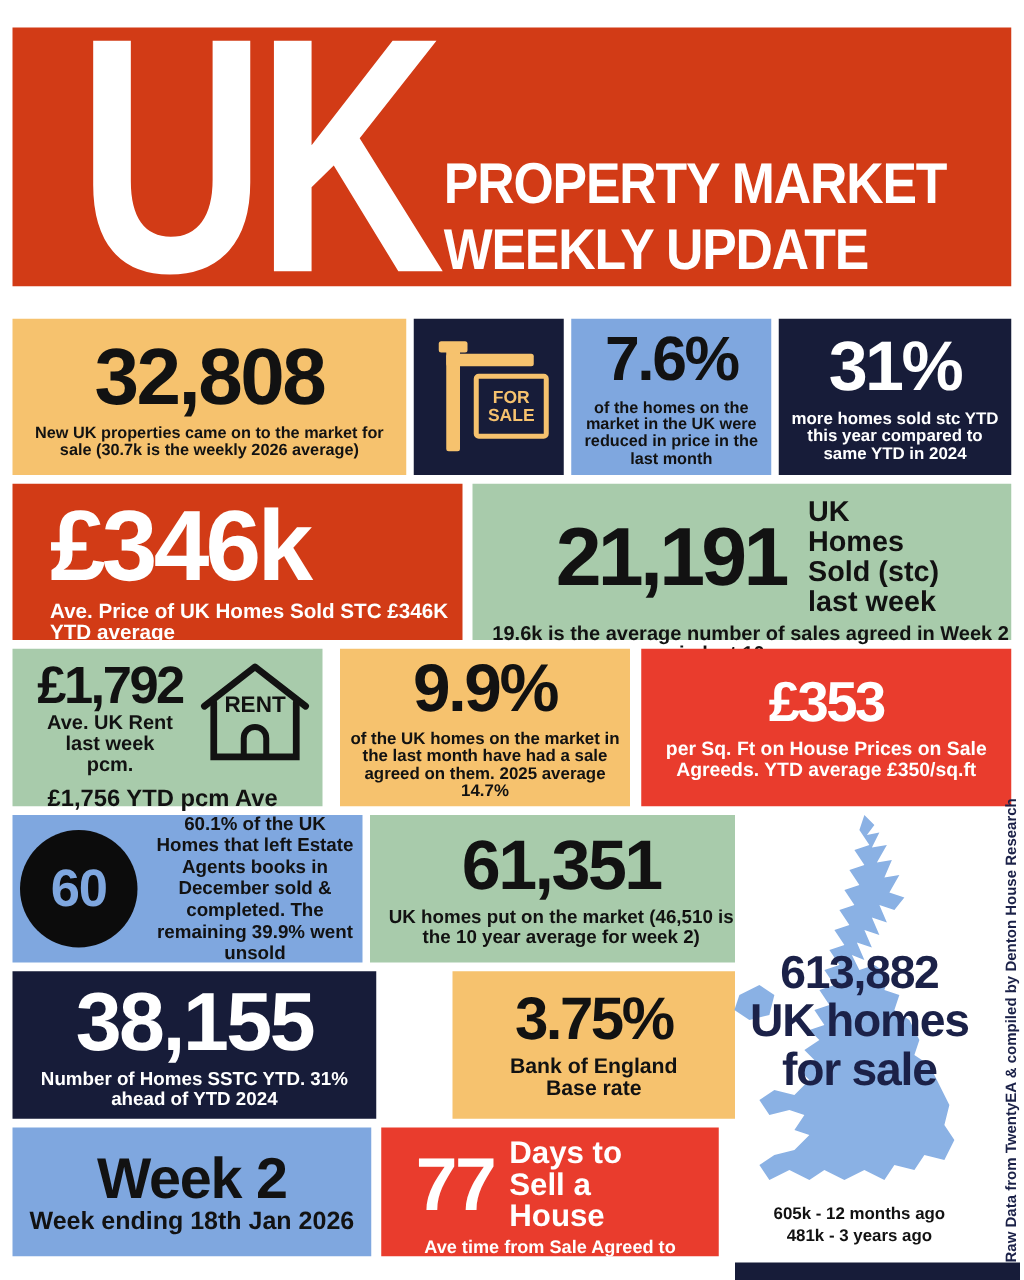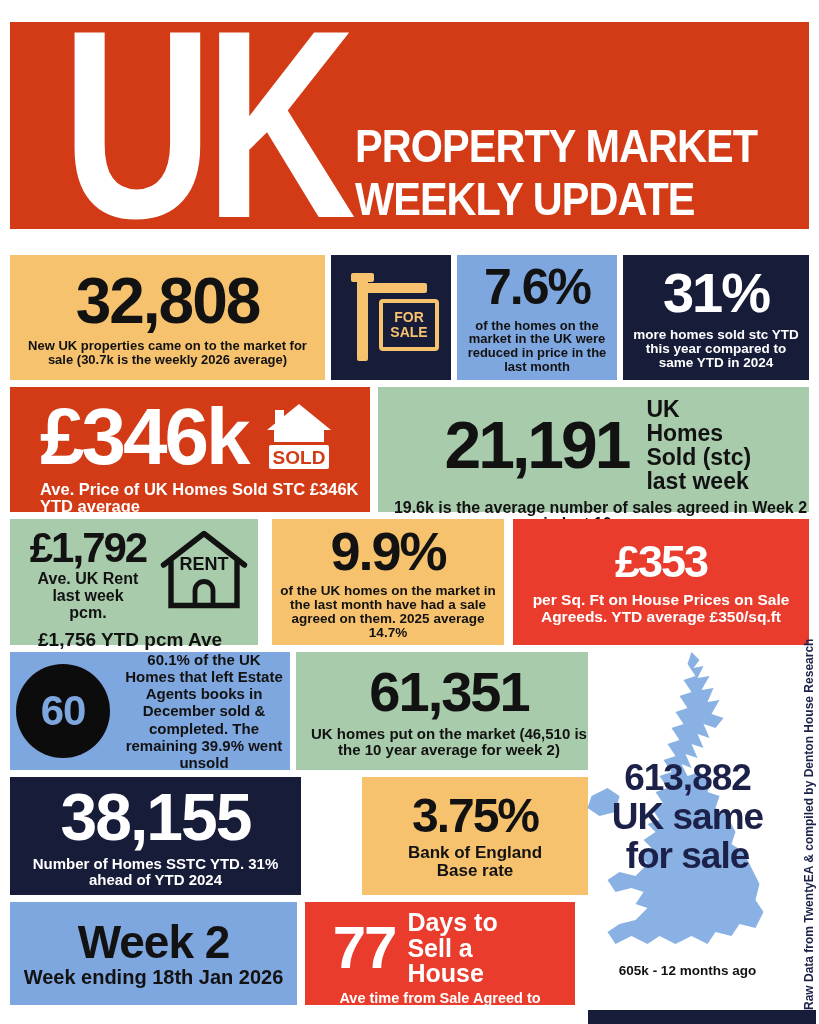--- a/index.html
+++ b/index.html
@@ -159,29 +159,20 @@
   </div>
 
   <div class="tile bg-navy center" id="tile-moresold">
     <div class="big white">31%</div>
     <div class="cap white">more homes sold stc YTD this year compared to same YTD in 2024</div>
   </div>
 
   <div class="tile bg-orange" id="tile-aveprice">
     <div class="row">
       <div class="big white">£346k</div>
-      <div class="sold-icon">
-        <svg width="76" height="68" viewBox="0 0 76 68">
-          <rect x="14" y="7" width="9" height="14" fill="#ffffff"></rect>
-          <polygon points="38,1 70,27 6,27" fill="#ffffff"></polygon>
-          <rect x="13" y="27" width="50" height="12" fill="#ffffff"></rect>
-          <rect x="8" y="42" width="60" height="24" rx="2" fill="#ffffff"></rect>
-          <text x="38" y="61" text-anchor="middle" font-family="Liberation Sans, sans-serif" font-size="19" font-weight="bold" fill="#d23b16">SOLD</text>
-        </svg>
-      </div>
     </div>
     <div class="cap white">Ave. Price of UK Homes Sold STC £346K YTD average</div>
   </div>
 
   <div class="tile bg-green" id="tile-homesold">
     <div class="row">
       <div class="big">21,191</div>
       <div class="side">UK Homes Sold (stc) last week</div>
     </div>
     <div class="cap">19.6k is the average number of sales agreed in Week 2 in last 10 years</div>
@@ -251,24 +242,25 @@
   </div>
 
   <div id="map-area">
     <svg width="205" height="320" viewBox="0 0 100 160" preserveAspectRatio="xMidYMid meet">
       <path fill="#8ab1e4" d="M52 2 L56 6 L53 10 L58 9 L55 15 L61 14 L57 21 L63 20 L60 27 L66 26 L62 33 L68 35 L64 40 L58 38 L61 45 L55 43 L58 50 L52 48 L55 55 L49 53 L52 60 L47 58 L50 64 L56 62 L62 66 L60 72 L66 74 L64 80 L70 84 L74 92 L72 98 L78 102 L82 110 L86 118 L84 126 L88 132 L84 140 L76 138 L72 144 L64 142 L60 148 L52 144 L44 148 L36 144 L30 148 L22 144 L14 148 L10 142 L16 138 L24 136 L30 130 L24 128 L28 122 L22 120 L14 122 L10 116 L16 112 L24 114 L30 108 L26 104 L32 100 L28 96 L34 92 L30 88 L36 86 L32 80 L38 78 L34 72 L40 70 L36 64 L42 62 L38 56 L44 54 L40 48 L46 46 L42 40 L48 38 L44 32 L50 30 L46 24 L52 22 L48 16 L54 14 L50 8 Z"></path>
       <path fill="#8ab1e4" d="M2 74 L10 70 L16 74 L14 82 L6 84 L0 80 Z"></path>
     </svg>
   </div>
   <div id="map-caption">
     <div>613,882</div>
-    <div>UK same</div>
+    <div>UK homes</div>
     <div>for sale</div>
   </div>
   <div id="map-foot">
     <div>605k - 12 months ago</div>
+    <div>481k - 3 years ago</div>
   </div>
 
   <div id="vertical-note">Raw Data from TwentyEA &amp; compiled by Denton House Research</div>
 
   <div class="tile bg-navy" id="bottom-bar"></div>
 
 </div>
 
 </body></html>

